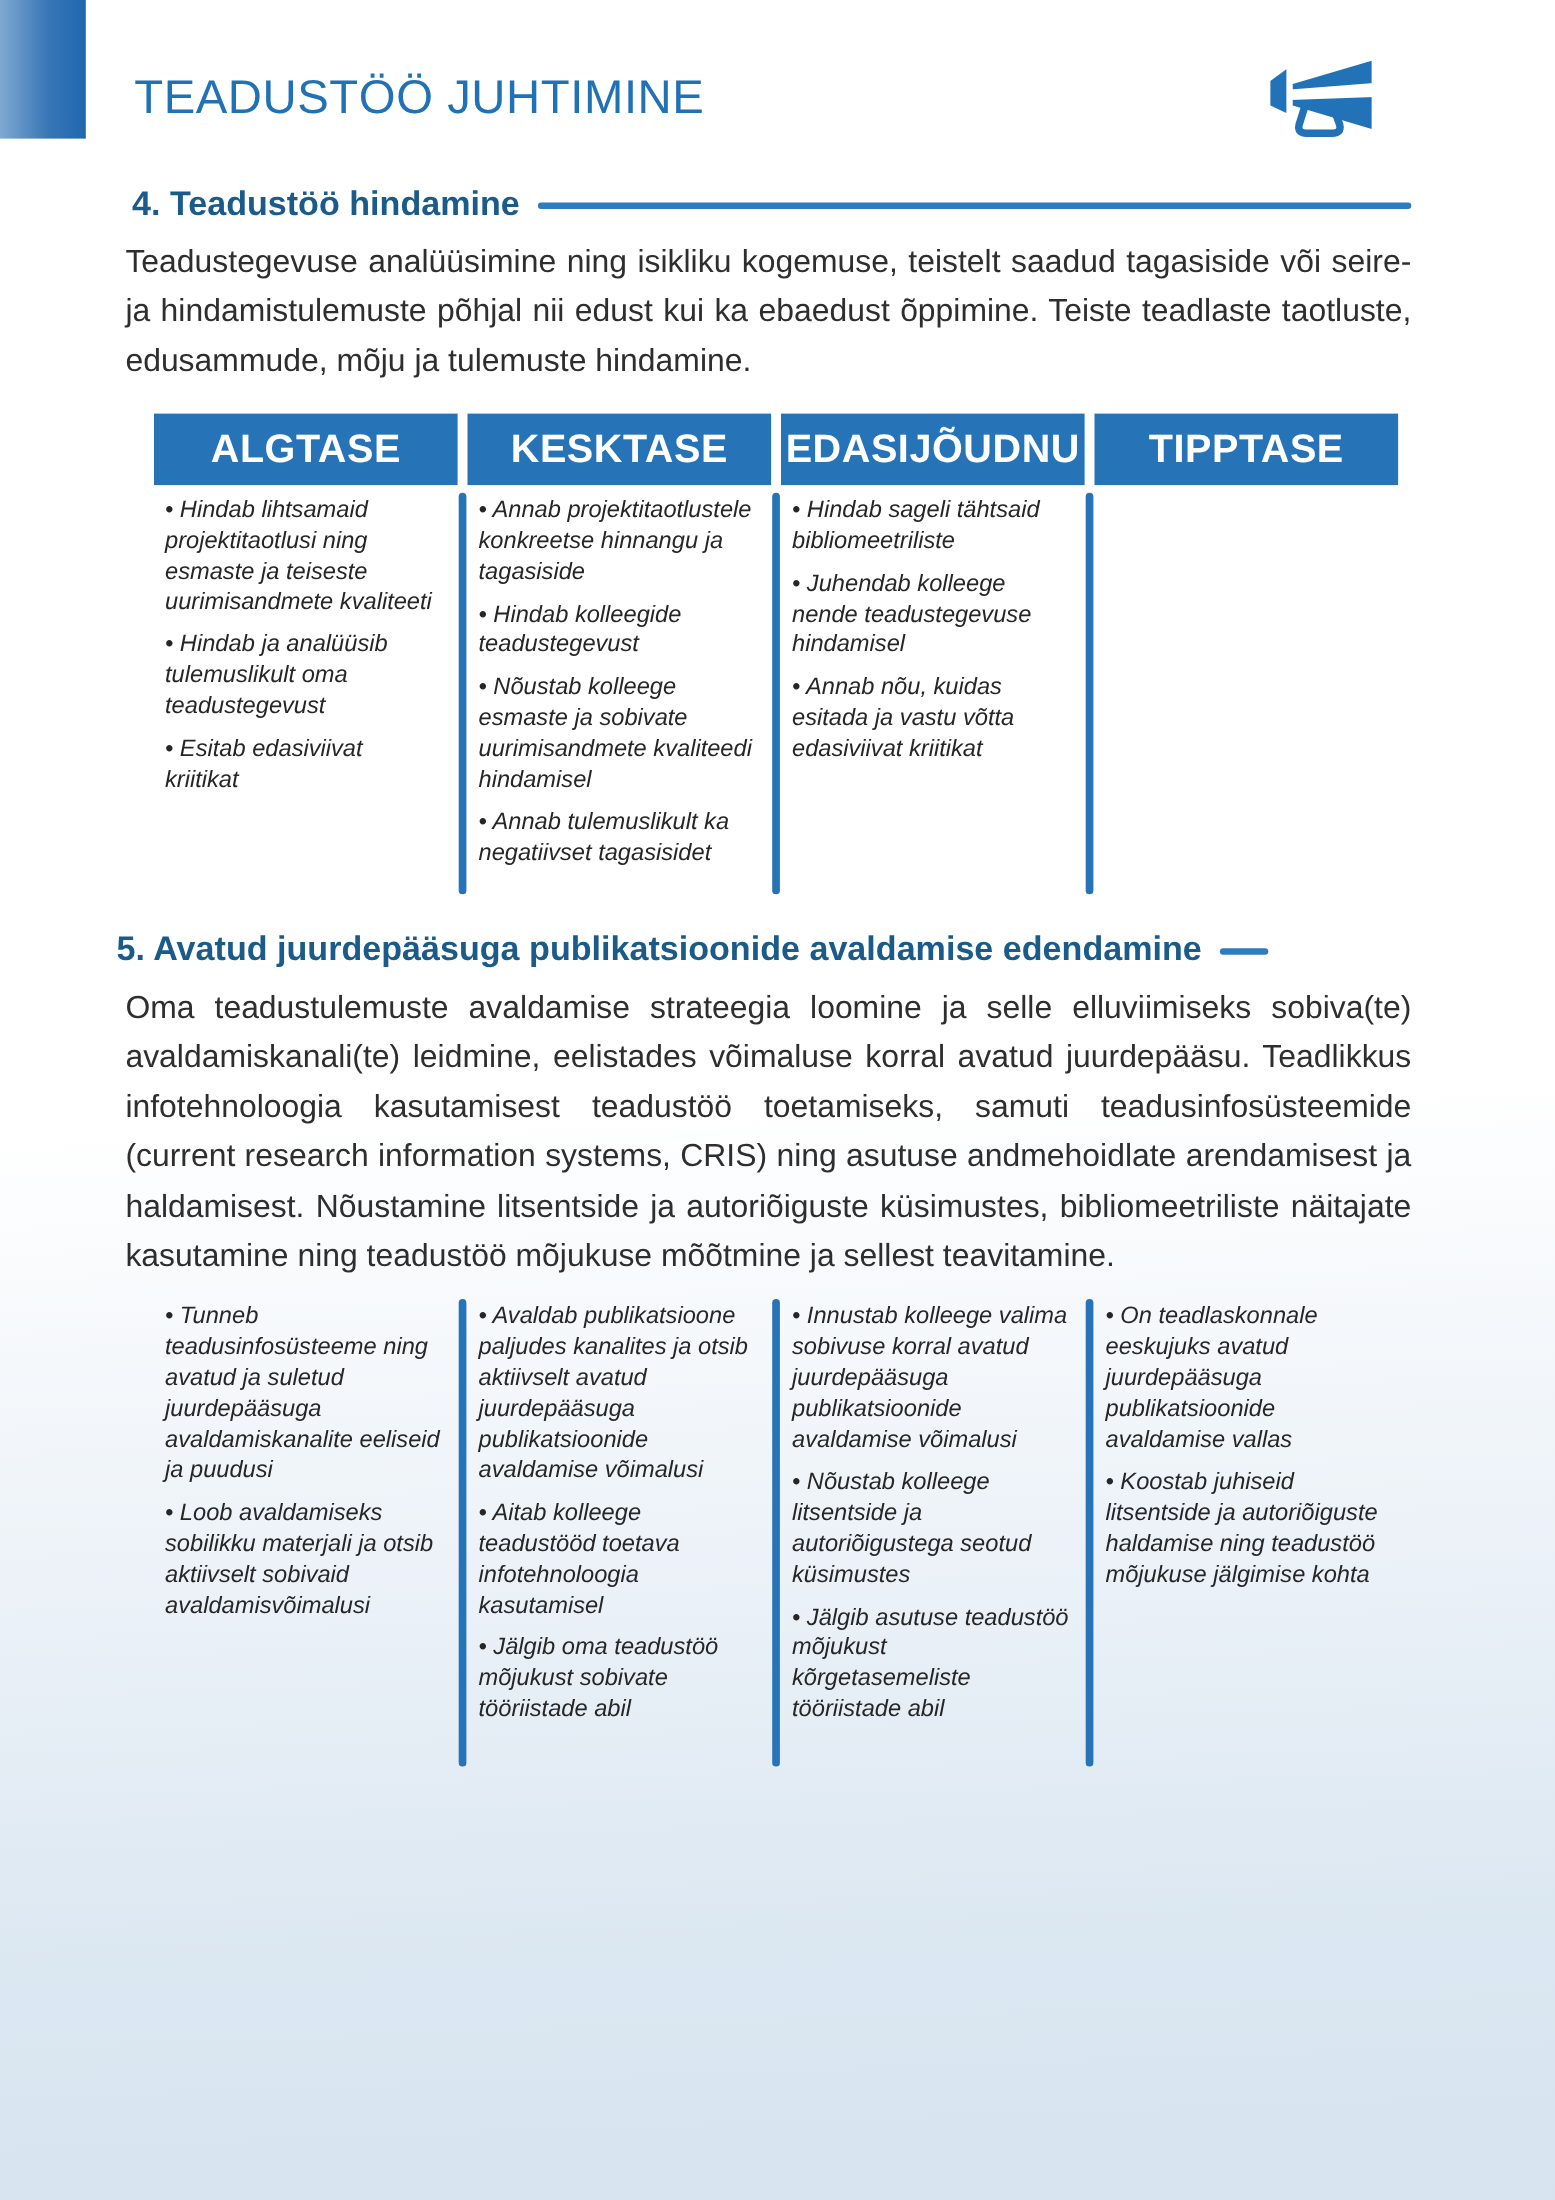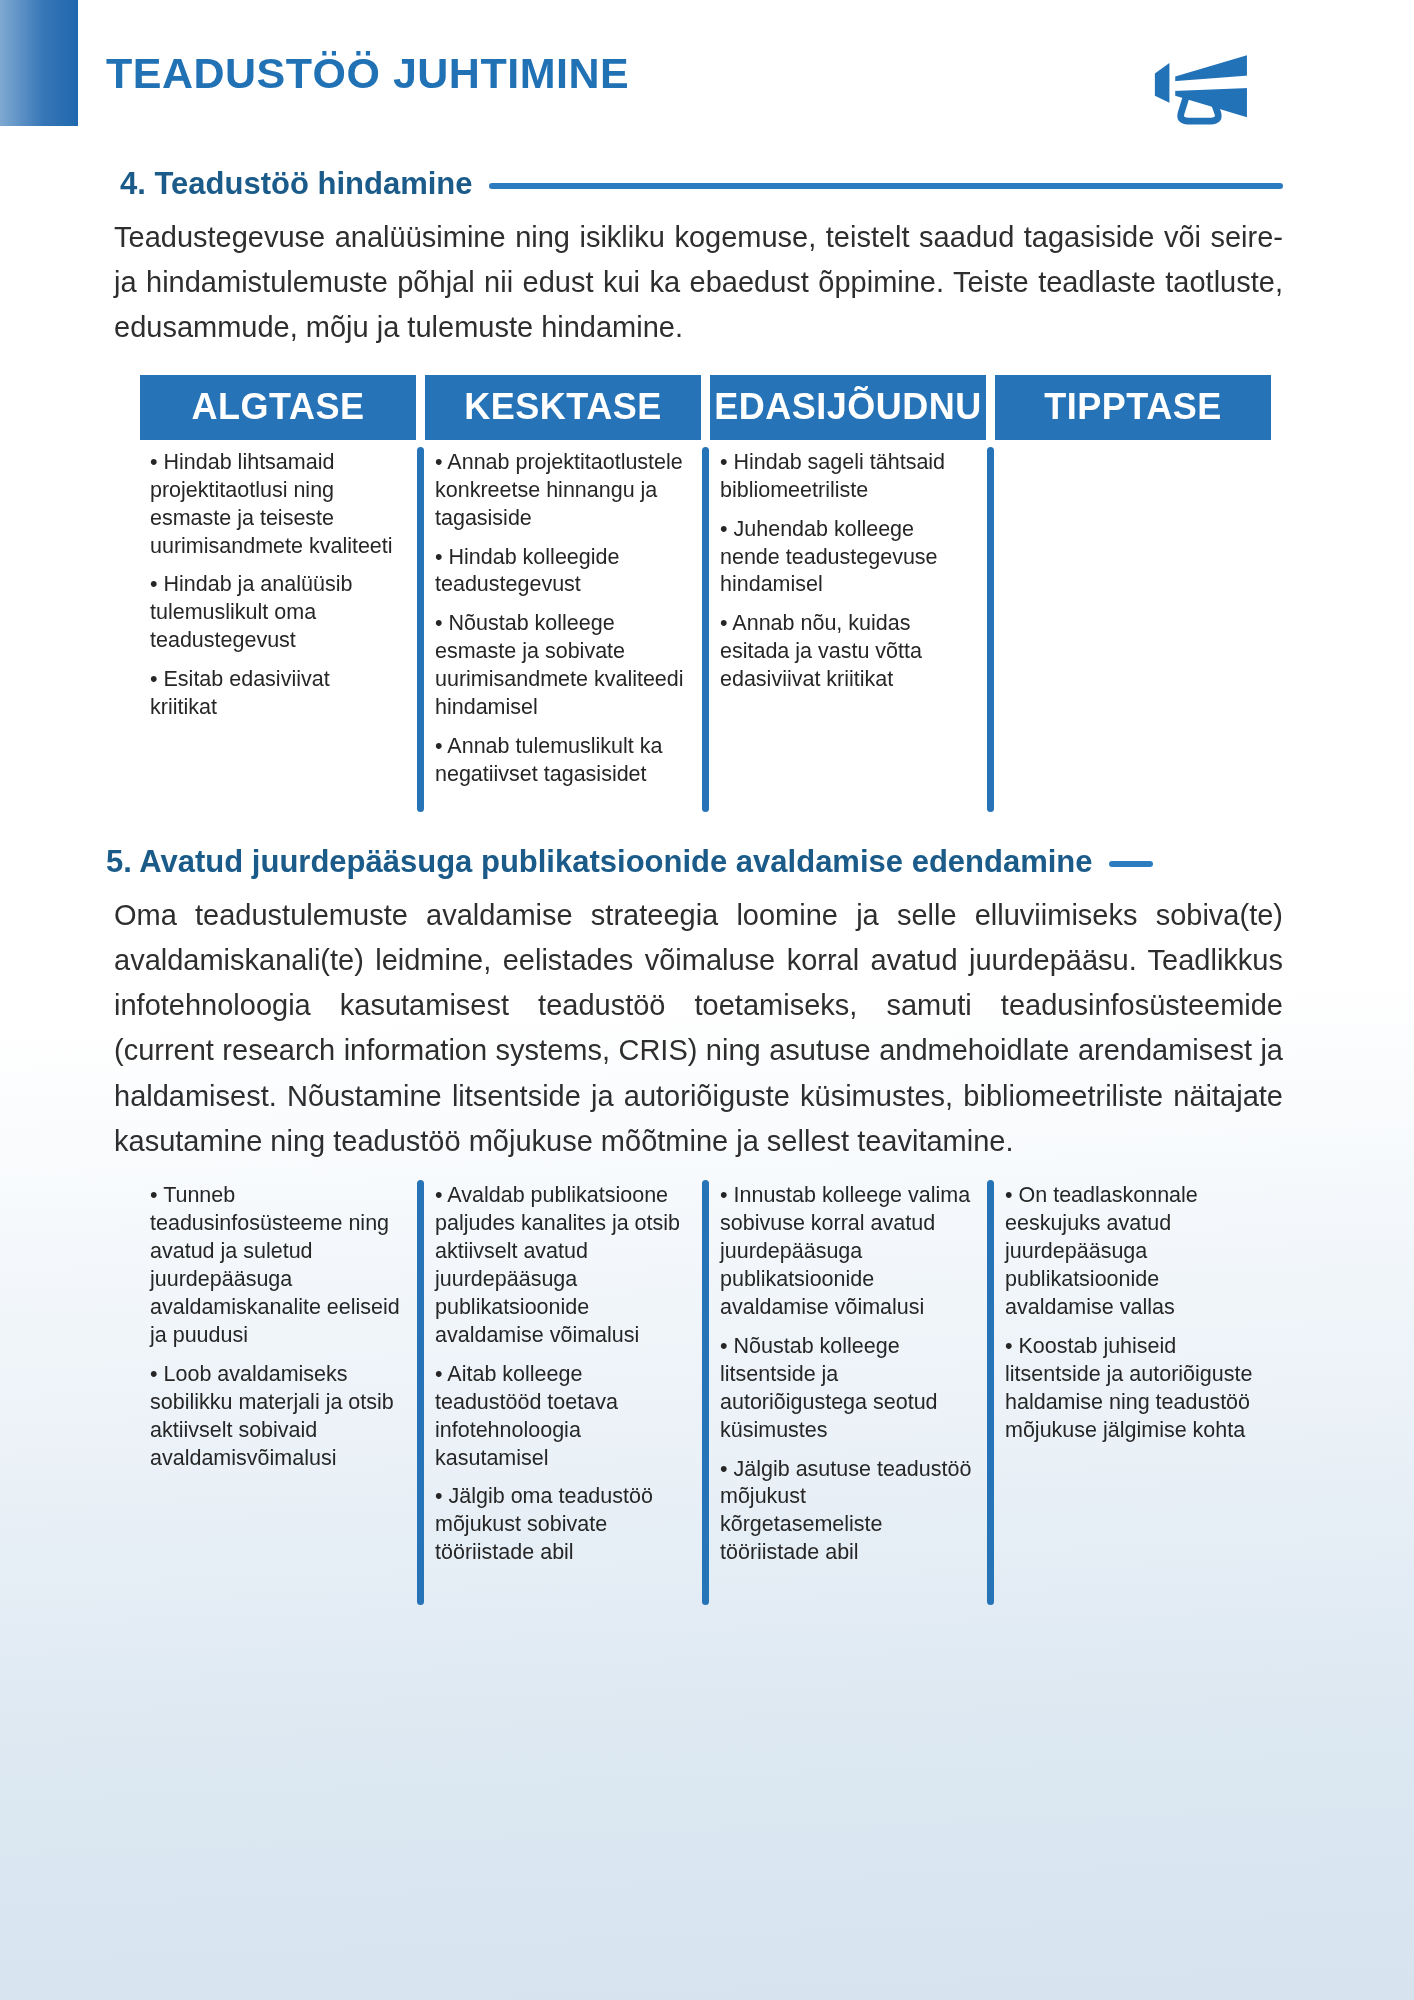--- a/index.html
+++ b/index.html
@@ -12,21 +12,21 @@
   }
   .accent-bar {
     position:absolute; left:0; top:0;
     width:78px; height:126px;
     background:linear-gradient(90deg,#7fa9d2 0%,#3877b7 55%,#1f67ad 100%);
   }
   .content { position:relative; padding:50px 131px 0 106px; }
 
   .masthead { display:flex; justify-content:space-between; align-items:flex-start; }
   .page-title {
-    margin:0; font-size:43px; font-weight:bold; letter-spacing:.5px;
+    margin:16px; font-size:43px; font-weight:normal; letter-spacing:.5px;
     color:#2171b5; line-height:1.1;
   }
   .megaphone { margin:2px 6px 0 0; }
 
   .section-head { display:flex; align-items:center; margin-top:32px; }
   .section-head .head-txt { font-size:31px; font-weight:bold; color:#1a5b89; white-space:nowrap; }
   .section-head .rule { height:6px; background:#2e7cc0; border-radius:3px; margin-left:16px; transform:translateY(2px); }
   .section-head .rule.grow { flex:1; }
   .section-head .rule.short { flex:0 0 44px; }
   .sec4 .head-txt { margin-left:14px; }
@@ -41,21 +41,21 @@
     grid-template-columns:1fr 9px 1fr 9px 1fr 9px 1fr;
     row-gap:7px;
     margin:24px 12px 0 34px;
   }
   .ltable .hdr {
     grid-row:1; background:#2673b8; color:#ffffff;
     font-weight:bold; font-size:36px; letter-spacing:.5px;
     text-align:center; padding:11px 0 12px;
   }
   .ltable .vdiv { width:7px; border-radius:3.5px; background:#2673b8; justify-self:center; height:100%; }
-  .ltable .cell { padding:2px 14px 0 10px; }
+  .ltable .cell { padding:2px 14px 0 10px;font-style:italic; }
   .t1 .cell, .t1 .vdiv { grid-row:2; }
   .t1 .vdiv { min-height:365px; }
   .t2 { grid-template-rows:minmax(425px,auto); margin-top:16px; }
   .t2 .cell, .t2 .vdiv { grid-row:1; }
 
   .li { font-size:21.5px; line-height:1.3; color:#262626; margin:0 0 11px 0; }
   .li::before { content:"\2022  "; }
 </style>
 </head>
 <body>

